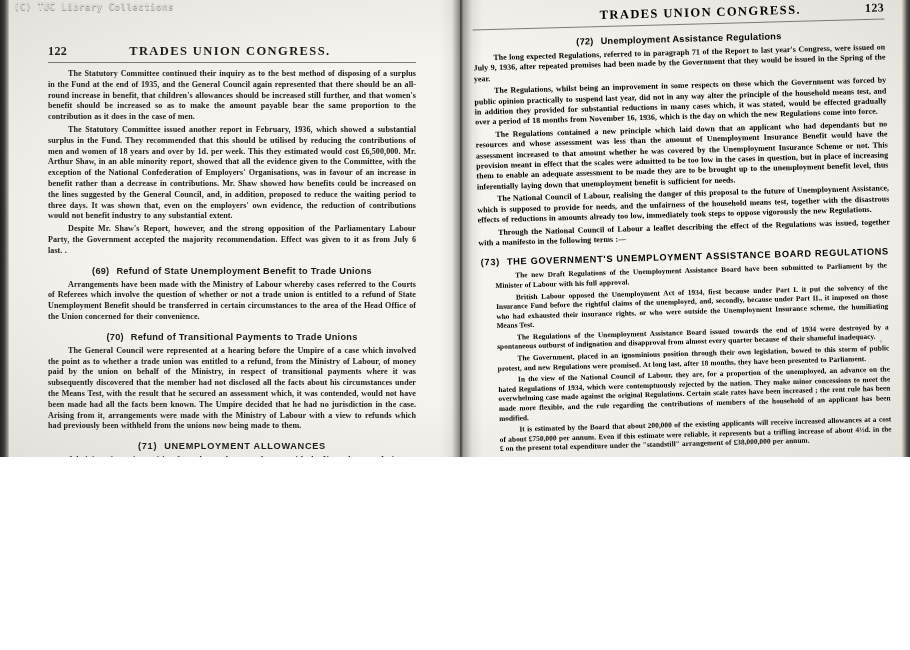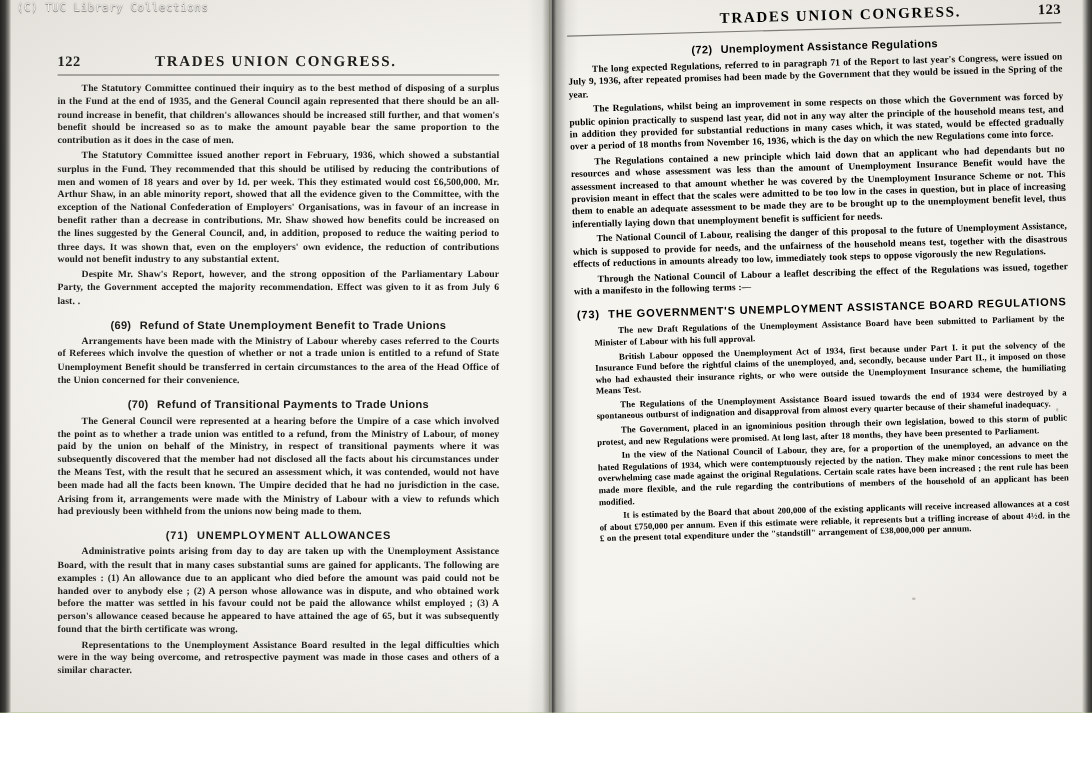--- a/index.html
+++ b/index.html
@@ -3,23 +3,23 @@
 <meta charset="utf-8">
 <style>
   html, body {
     margin: 0;
     padding: 0;
     background: #ffffff;
   }
   #scan {
     position: relative;
     width: 910px;
-    height: 594px;
+    height: 457px;
     overflow: hidden;
-    background: #4d7c0f;
+    background: #8b5cf6;
     font-family: "Liberation Serif", serif;
   }
 
   
   .edge-left {
     position: absolute;
     left: 0; top: 0;
     width: 9px; height: 650px;
     background: linear-gradient(to right, #1b1b1b 0%, #3a3a38 45%, #8d8b85 80%, #d9d7d0 100%);
     z-index: 7;

